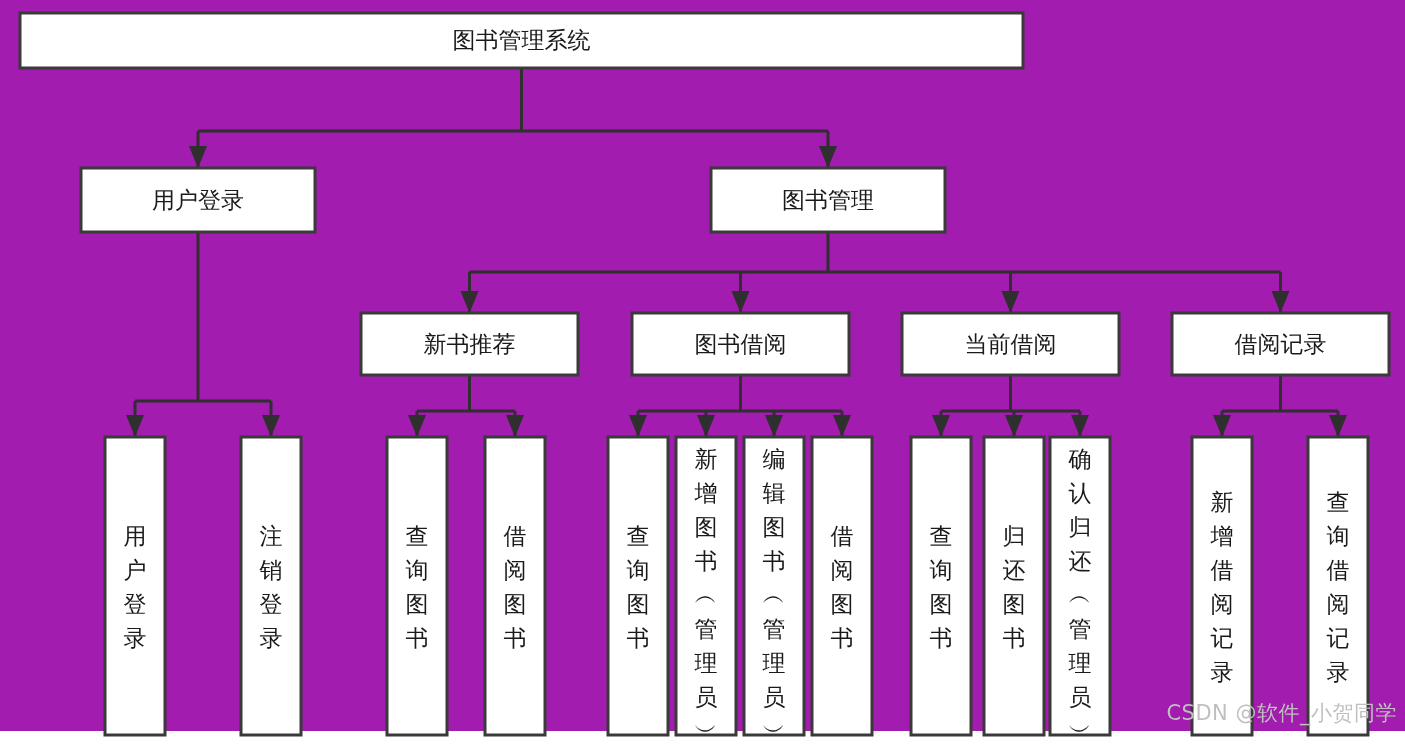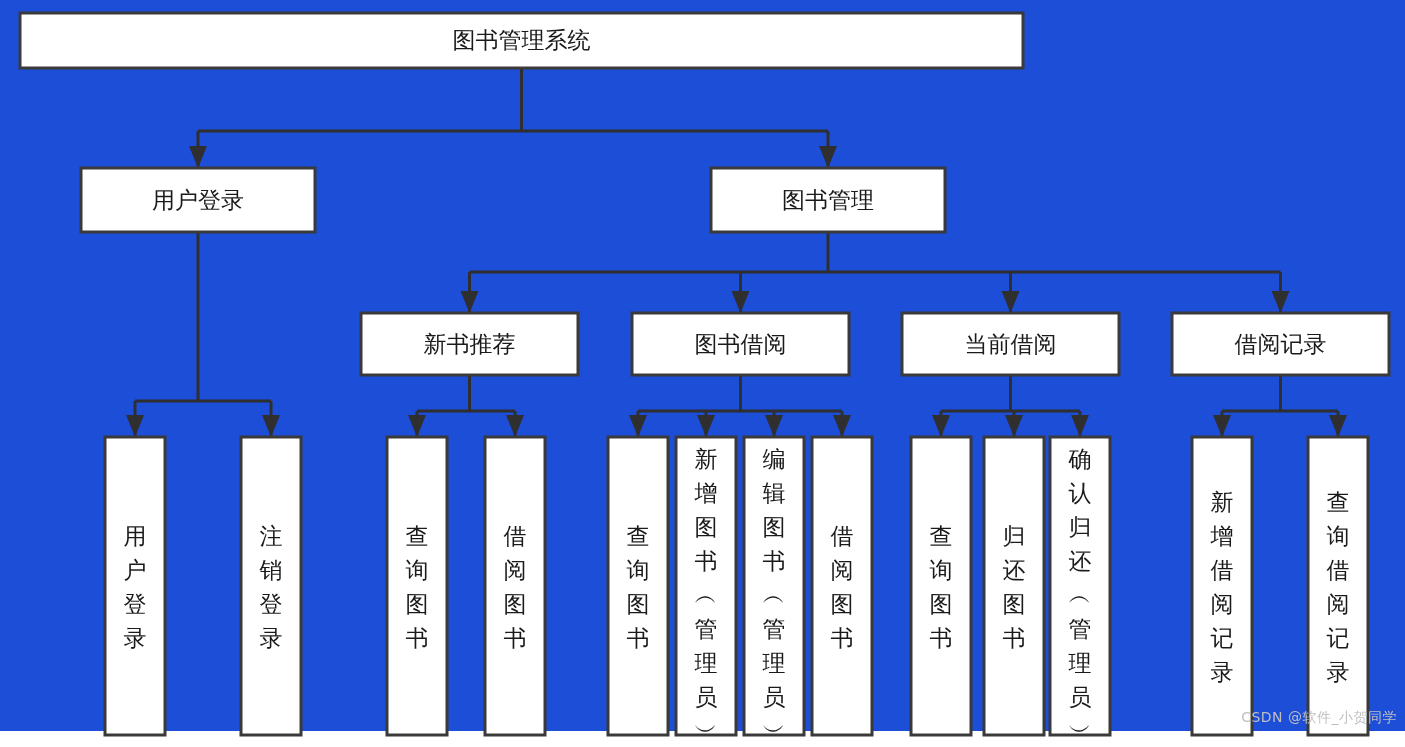--- a/index.html
+++ b/index.html
@@ -10,21 +10,21 @@
   body {
     width: 1405px;
     height: 747px;
     font-family: "DejaVu Sans", "Liberation Sans", sans-serif;
     overflow: hidden;
   }
   #diagram-root {
     position: relative;
     width: 1405px;
     height: 731px;
-    background: #1d4ed8;
+    background: #a21caf;
   }
   svg#tree-svg {
     position: absolute;
     left: 0;
     top: 0;
     width: 1405px;
     height: 747px;
     display: block;
   }
   .node-box {
@@ -53,21 +53,21 @@
   .arrow-head {
     fill: #2f2f2f;
     stroke: none;
   }
   .watermark {
     position: absolute;
     right: 8px;
     bottom: 4px;
     color: #bfbfbf;
     font-family: "DejaVu Sans", "Liberation Sans", sans-serif;
-    font-size: 14px;
+    font-size: 21px;
     letter-spacing: 0.5px;
     white-space: nowrap;
     user-select: none;
   }
 </style>
 </head>
 <body>
 
 <div id="diagram-root">
   <svg id="tree-svg" viewBox="0 0 1405 747">

